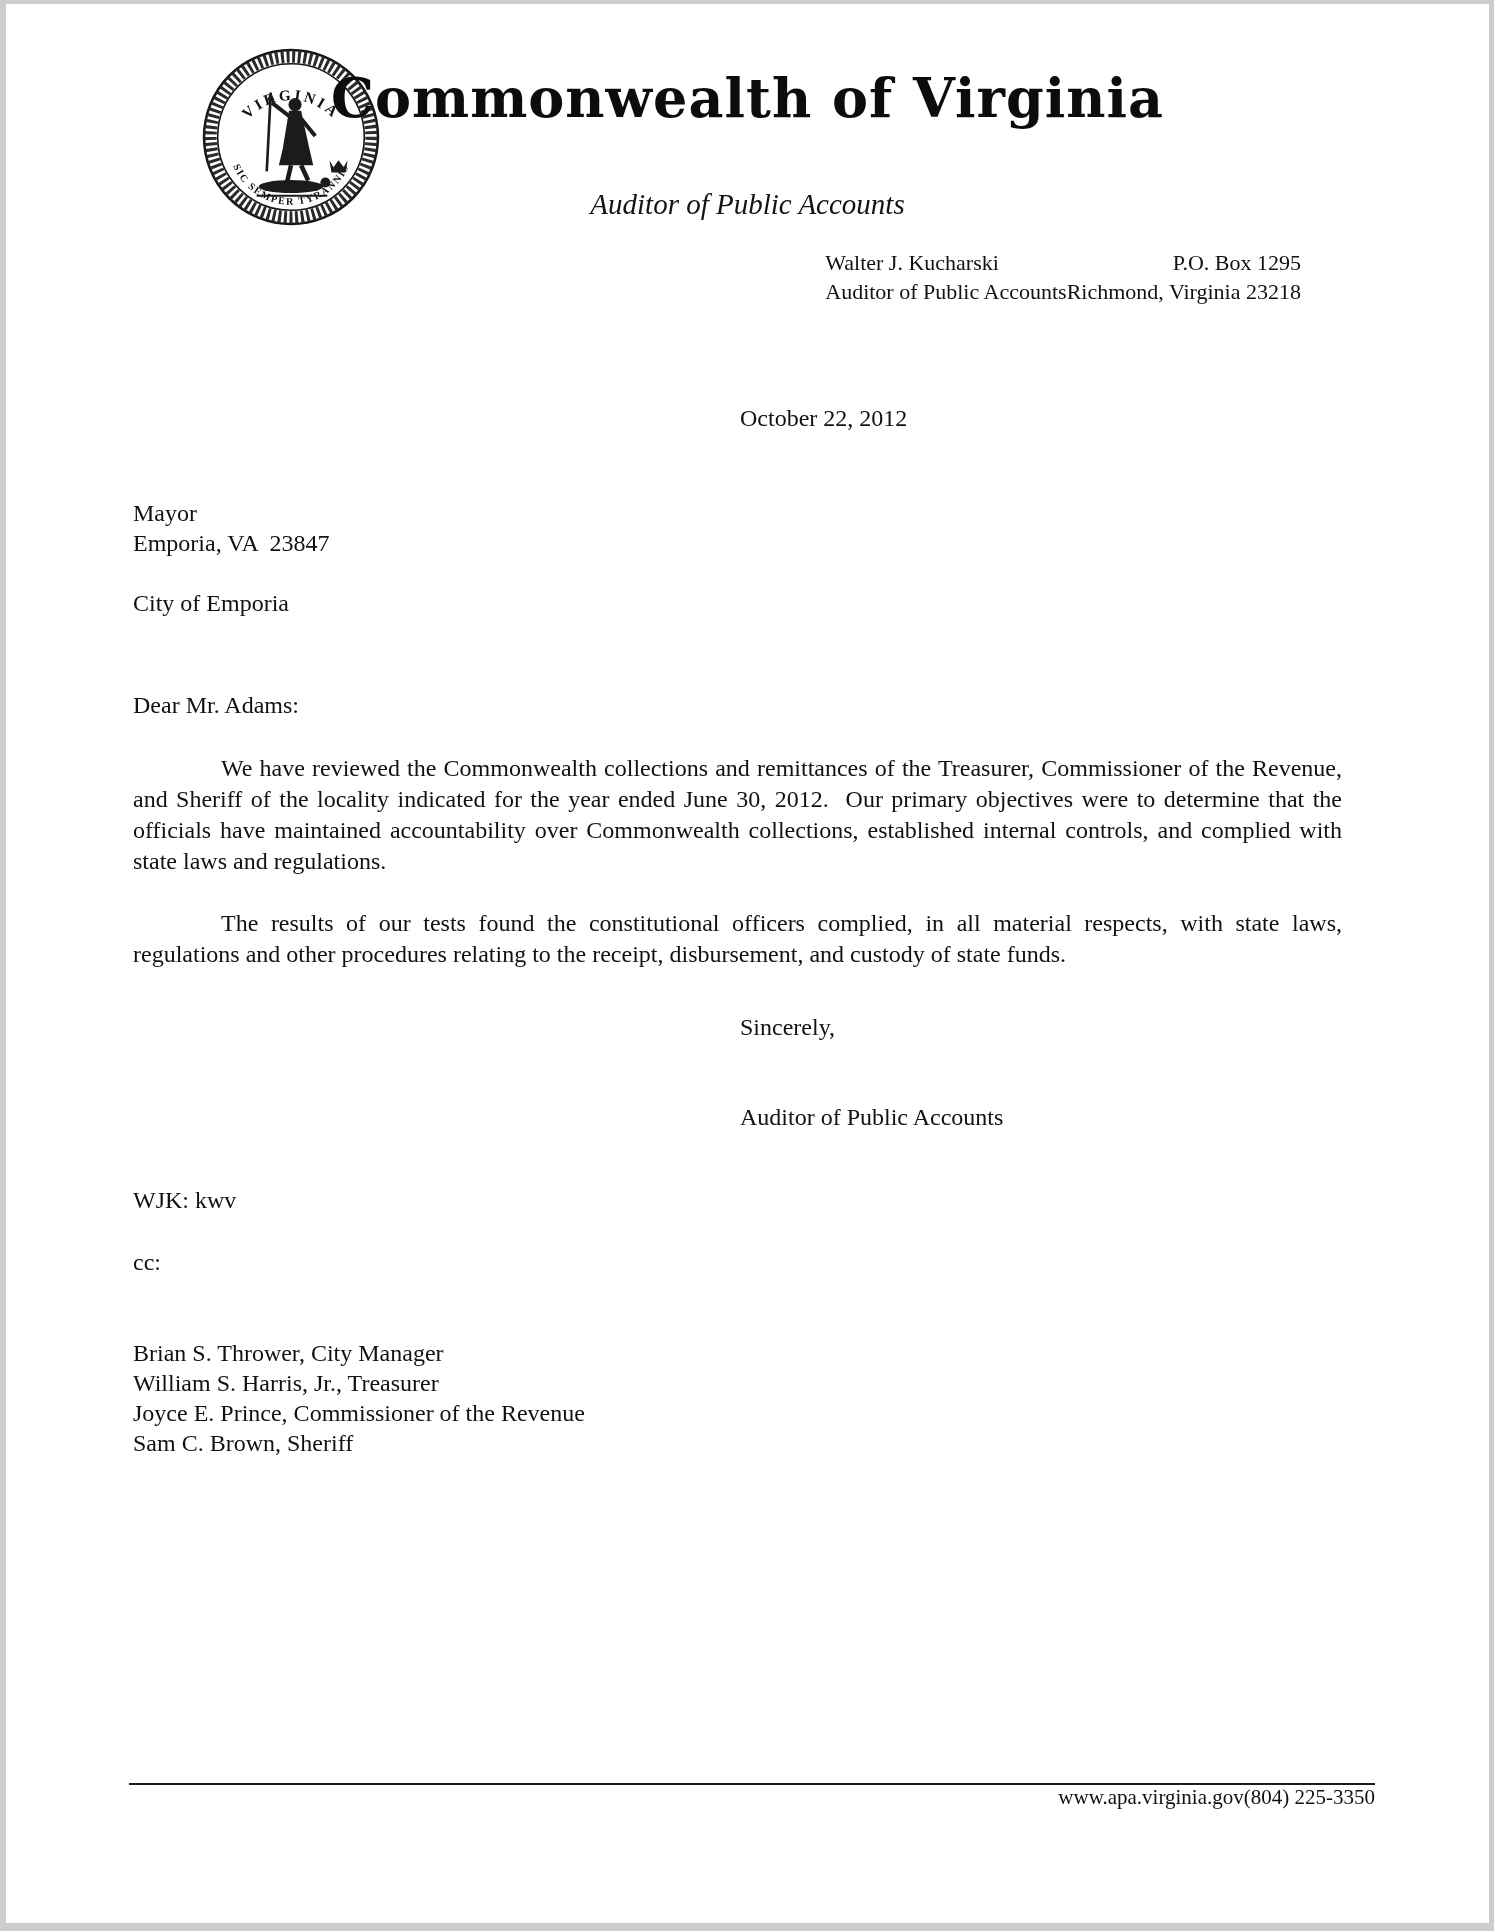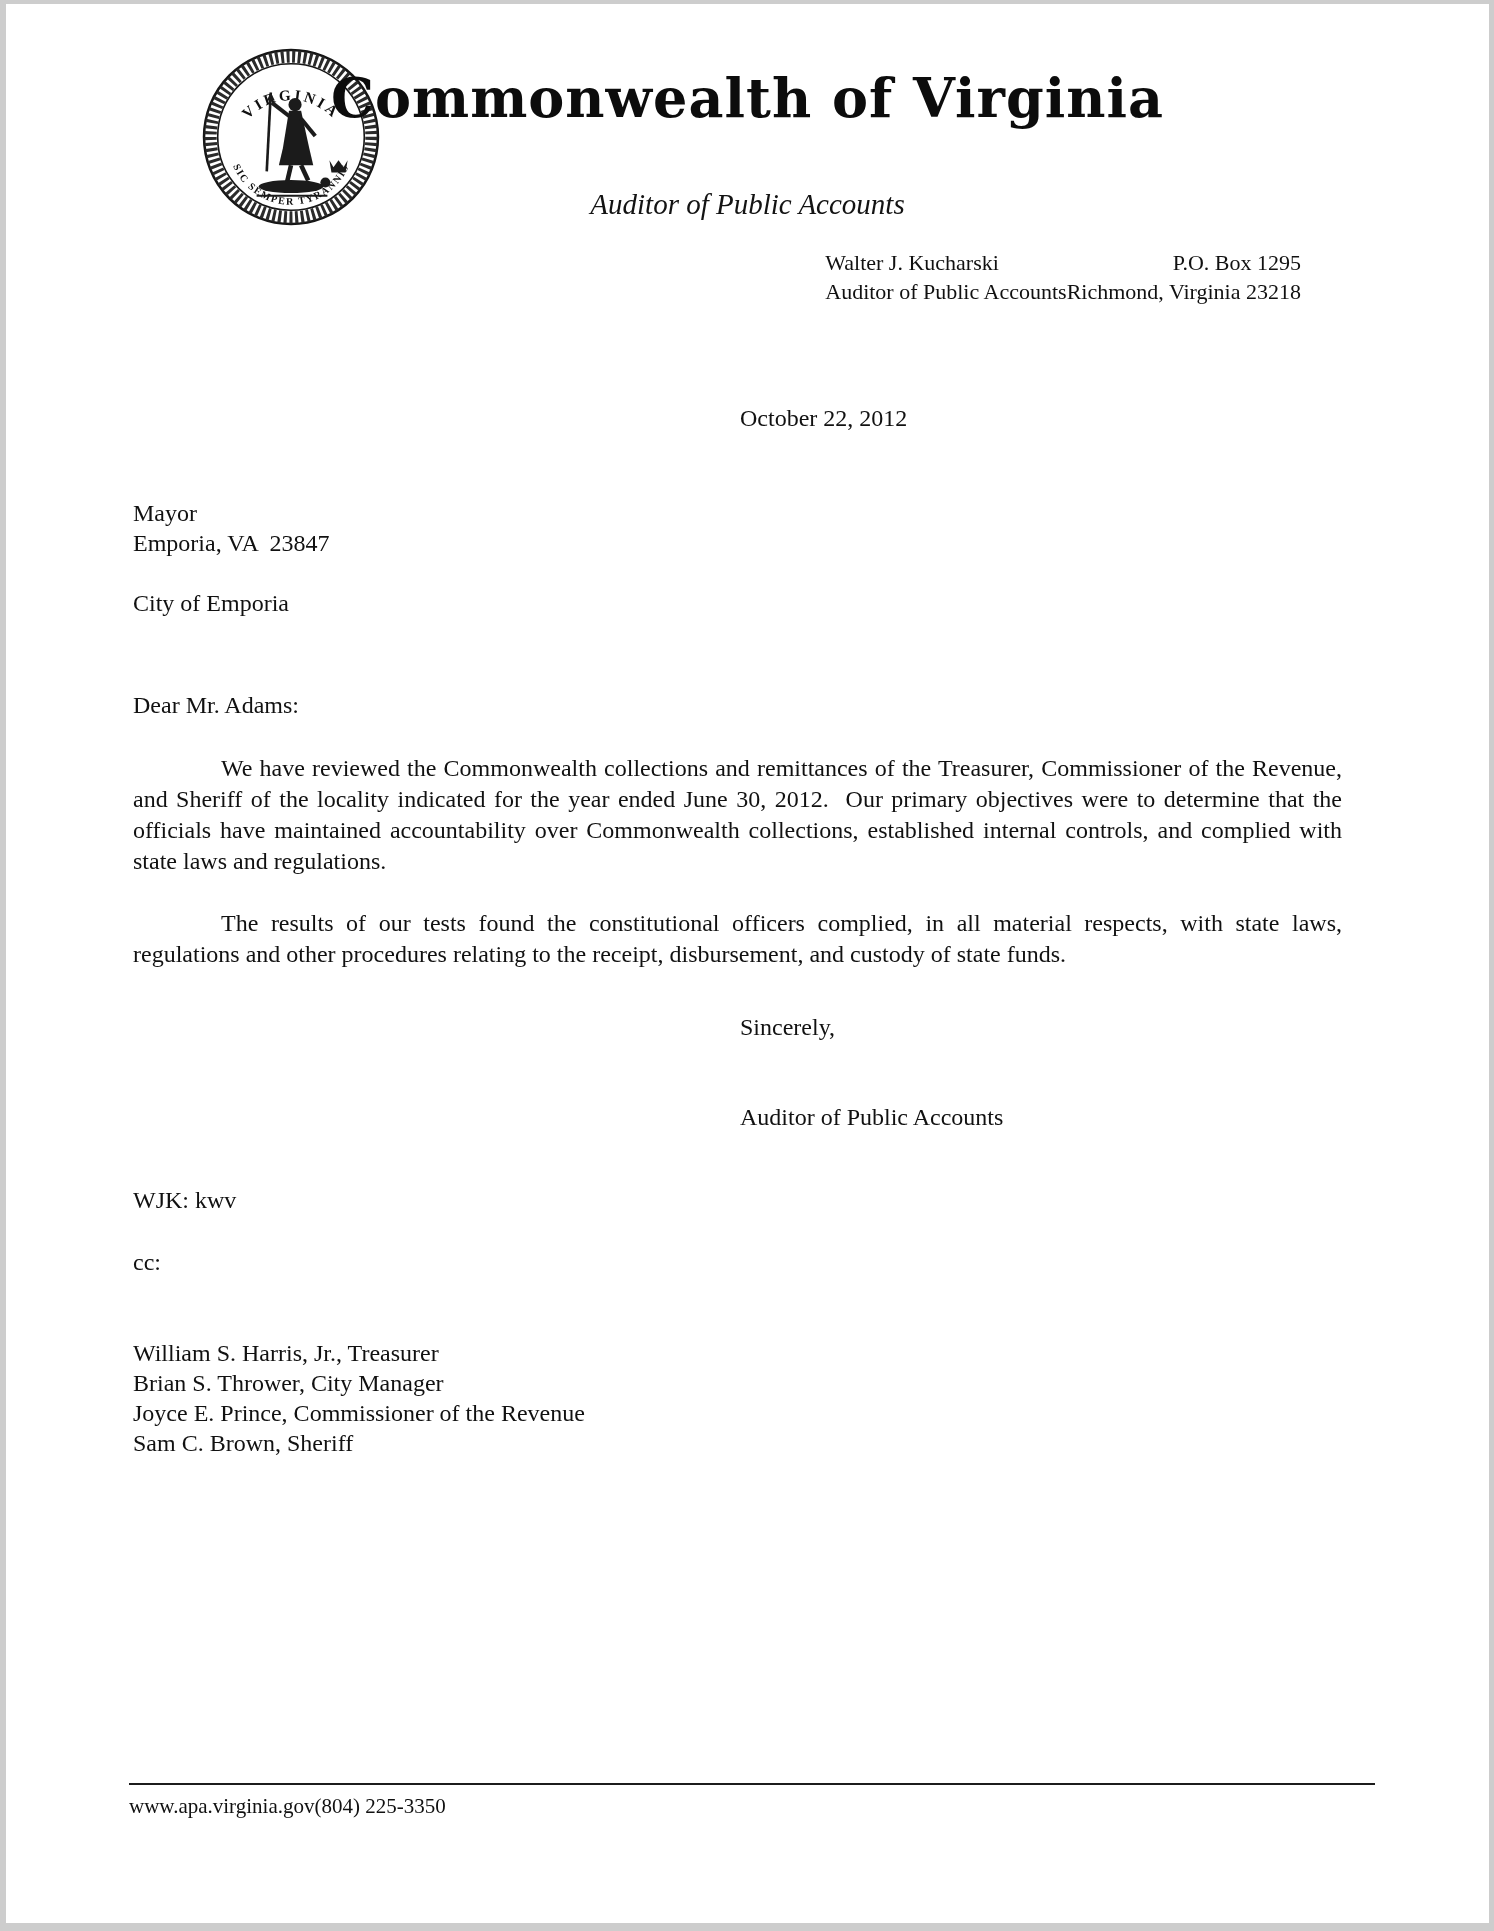--- a/index.html
+++ b/index.html
@@ -97,23 +97,22 @@
   }
   .cc-label { width: 91px; flex: 0 0 91px; }
   .cc-list { line-height: 30px; }
   
   .page-footer {
     position: absolute;
     top: 1779px;
     left: 123px;
     right: 114px;
     border-top: 2px solid #1c1c1c;
-    padding-top: 9px;
     display: flex;
-    justify-content: flex-start;
+    justify-content: flex-end;
     font-size: 21px;
   }
   
   .seal svg { width: 100%; height: 100%; }
   .seal .ring-outer { fill: none; stroke: #161616; stroke-width: 2.5; }
   .seal .ring-wreath { fill: none; stroke: #2b2b2b; stroke-width: 12; stroke-dasharray: 3 2.6; }
   .seal .ring-inner { fill: none; stroke: #161616; stroke-width: 1.6; }
   .seal .seal-text-top { font-family: "Liberation Serif", serif; font-size: 15px; letter-spacing: 3px; fill: #101010; font-weight: bold; }
   .seal .seal-text-bottom { font-family: "Liberation Serif", serif; font-size: 10px; letter-spacing: 1.6px; fill: #101010; font-weight: bold; }
   .seal .figure-fill { fill: #1b1b1b; }
@@ -192,22 +191,22 @@
 
       <div class="closing-line">Sincerely,</div>
 
       <div class="signer-line">Auditor of Public Accounts</div>
 
       <div class="reference-line">WJK: kwv</div>
 
       <div class="cc-block">
         <div class="cc-label">cc:</div>
         <div class="cc-list">
+          <div>Brian S. Thrower, City Manager</div>
           <div>William S. Harris, Jr., Treasurer</div>
-          <div>Brian S. Thrower, City Manager</div>
           <div>Joyce E. Prince, Commissioner of the Revenue</div>
           <div>Sam C. Brown, Sheriff</div>
         </div>
       </div>
     </div>
 
     <div class="page-footer">
       <div>www.apa.virginia.gov</div>
       <div>(804) 225-3350</div>
     </div>

